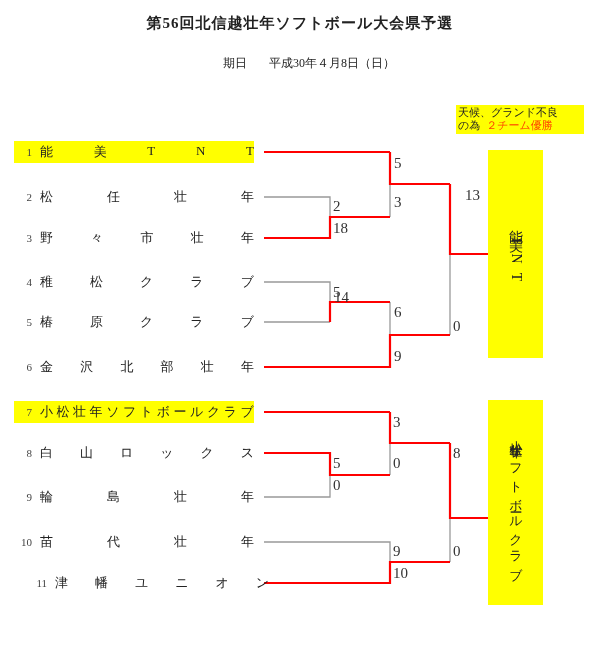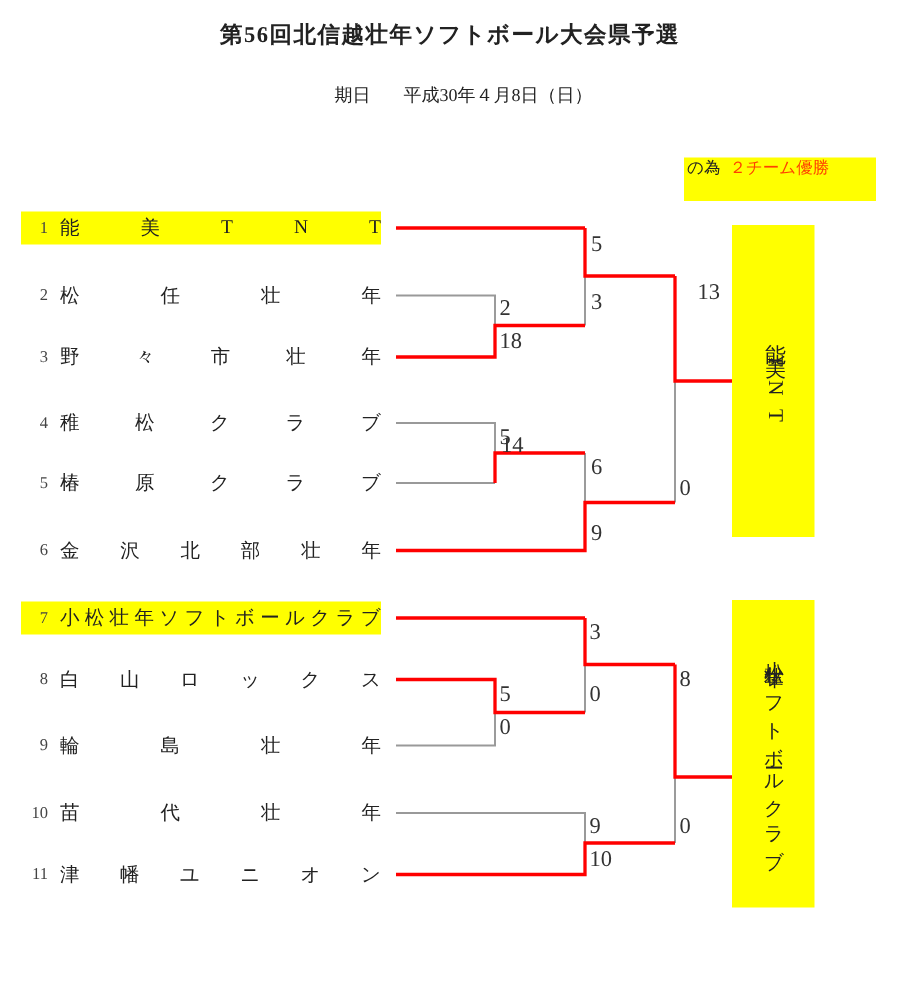--- a/index.html
+++ b/index.html
@@ -37,20 +37,21 @@
   <div class="title">第56回北信越壮年ソフトボール大会県予選</div>
 
   <div class="meta">
     <div class="meta-row">
       <span class="meta-label">期日</span>
       <span class="meta-value">平成30年４月8日（日）</span>
     </div>
   </div>
 
   <div class="note">
+    <div>天候、グランド不良</div>
     <div><span>の為</span><span class="note-red">２チーム優勝</span></div>
   </div>
 
   <svg class="lines" width="600" height="665">
 
     <g stroke="#999999" stroke-width="1.3" fill="none">
       <path d="M264 197 H330 V217"></path>
       <path d="M264 282 H330 V302"></path>
       <path d="M264 322 H330"></path>
       <path d="M390 184 V217"></path>
@@ -177,21 +178,21 @@
   </div>
   <div class="team-row" style="top:531px;">
     <span class="seed">10</span>
     <span class="team-name">
         <span>苗</span>
         <span>代</span>
         <span>壮</span>
         <span>年</span>
       </span>
   </div>
-  <div class="team-row" style="top:572px;">
+  <div class="team-row" style="top:572px;margin-left:15px;">
     <span class="seed">11</span>
     <span class="team-name">
         <span>津</span>
         <span>幡</span>
         <span>ユ</span>
         <span>ニ</span>
         <span>オ</span>
         <span>ン</span>
       </span>
   </div>

